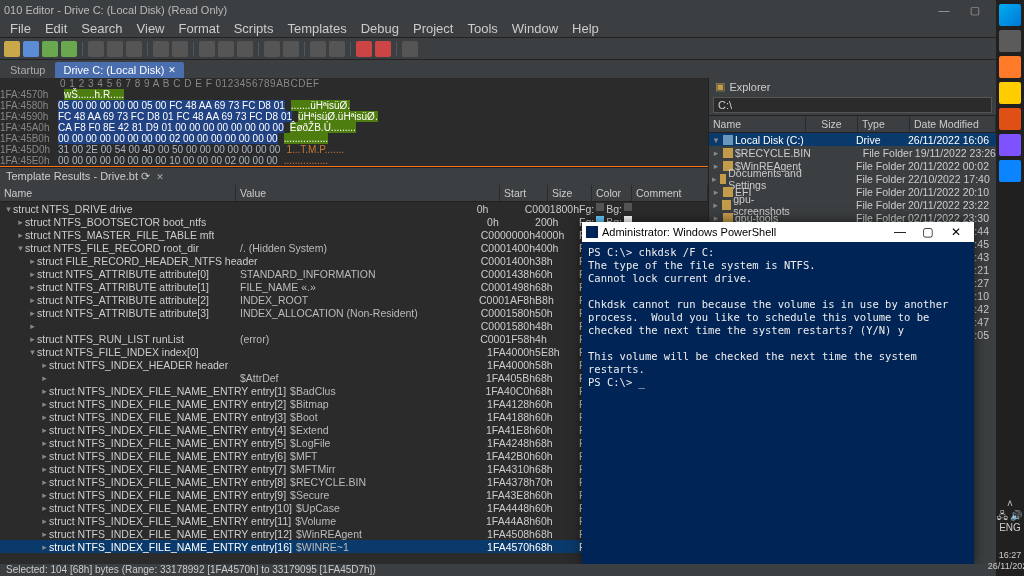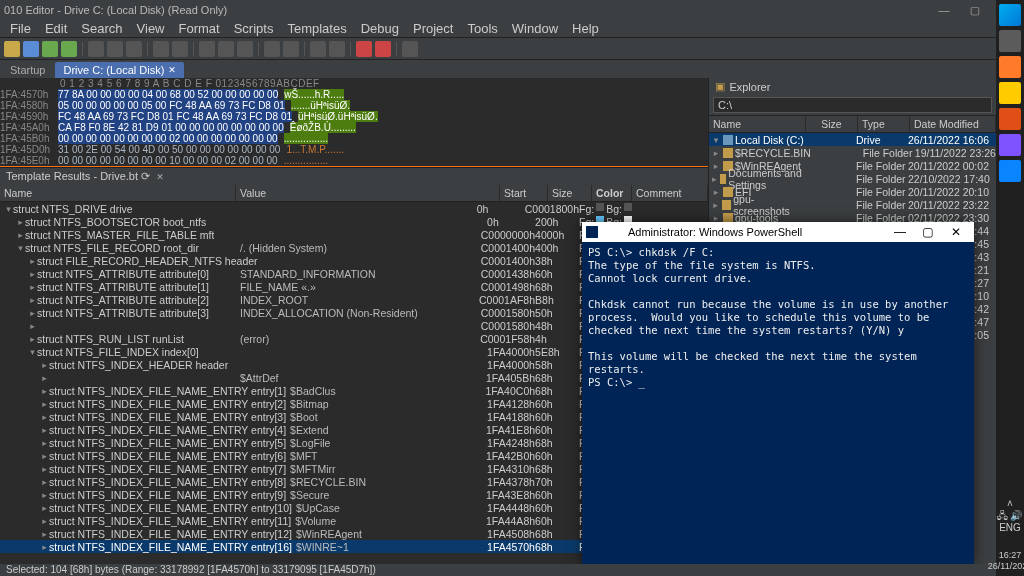--- a/index.html
+++ b/index.html
@@ -39,21 +39,21 @@
 .hex .bytes { color:#a9b7c6; }
 .hex .bytes.sel { background:#214283; color:#fff; }
 .hex .ascii { padding-left:6px; color:#cc7832;}
 .hex .ascii .sel { background:#4d7c0f; color:#fff;}
 
 
 .tplhdr { background:#3c3f41; padding:2px 6px; font-size:11px; color:#ccc; border-top:1px solid #222; display:flex; align-items:center;}
 .tplhdr .close { margin-left:6px; font-size:9px; color:#aaa;}
 .grid-head { display:flex; background:#3c3f41; font-size:10.5px; color:#ccc; border-bottom:1px solid #222;}
 .grid-head div { padding:2px 4px; border-right:1px solid #2b2b2b;}
-.gh-name{flex:0 0 236px;} .gh-val{flex:1;} .gh-start{flex:0 0 48px;} .gh-size{flex:0 0 44px;} .gh-color{flex:0 0 40px;font-weight:bold;} .gh-cmnt{flex:0 0 76px;}
+.gh-name{flex:0 0 236px;} .gh-val{flex:1;} .gh-start{flex:0 0 48px;} .gh-size{flex:0 0 44px;} .gh-color{flex:0 0 40px;} .gh-cmnt{flex:0 0 76px;}
 
 .tree { overflow:hidden; font-size:10.5px; flex:1;}
 .trow { display:flex; align-items:center; height:13px; }
 .trow.sel { background:#0a3a6b; color:#fff;}
 .trow .tw { display:inline-block; width:9px; text-align:center; color:#888; font-size:9px;}
 .trow .nm { white-space:nowrap; overflow:hidden; }
 .trow .val { white-space:nowrap; overflow:hidden; color:#bbb; padding-left:4px; }
 .tc-name{flex:0 0 236px; display:flex; align-items:center;} .tc-val{flex:1;} .tc-start{flex:0 0 48px;} .tc-size{flex:0 0 44px;} .tc-color{flex:0 0 40px; display:flex; gap:2px;} .tc-cmnt{flex:0 0 76px;}
 .sw{width:8px;height:8px;display:inline-block;}
 
@@ -73,21 +73,21 @@
 
 .winstrip { position:absolute; top:0; right:0; width:28px; height:100%; background:#202020; display:flex; flex-direction:column; align-items:center; padding-top:4px; gap:4px;}
 .winstrip .ti { width:22px; height:22px; border-radius:2px; }
 .winstrip .clock { position:absolute; bottom:4px; color:#ccc; font-size:9px; text-align:center; line-height:11px;}
 .winstrip .tray { position:absolute; bottom:42px; color:#ccc; font-size:10px; text-align:center; line-height:12px;}
 
 
 .ps { position:absolute; left:582px; top:222px; width:392px; height:342px; background:#012456; box-shadow:0 0 12px rgba(0,0,0,.6); display:flex; flex-direction:column;}
 .ps .pstitle { height:20px; background:#fff; color:#000; display:flex; align-items:center; padding:0 4px; font-size:11px;}
 .ps .pstitle .picon{ width:12px;height:12px; background:#012456; margin-right:4px;}
-.ps .pstitle .ptxt{flex:1;margin-left:26px;}
+.ps .pstitle .ptxt{flex:1;}
 .ps .pstitle .pb { width:28px; text-align:center; font-size:12px;}
 .ps .psbody { flex:1; padding:4px 6px; font-family:Consolas,monospace; font-size:10.5px; color:#eee; white-space:pre-wrap; line-height:13px;}
 
 
 .status { position:absolute; left:0; right:28px; bottom:0; height:12px; background:#3c3f41; color:#ccc; font-size:10px; padding:0 6px; line-height:12px;}
 
 .icon-folder{background:#c29b4b;} .icon-drive{background:#6897bb;} .icon-file{background:#888;}
 </style>
 </head>
 <body>
@@ -156,21 +156,20 @@
 </div>
 
 <div class="main">
   <div class="left">
 
     <div class="hex">
       <div class="ruler">0  1  2  3  4  5  6  7  8  9  A  B  C  D  E  F  0123456789ABCDEF</div>
       <div id="hexrows">
           <div class="row">
             <span class="addr">1FA:4570h</span>
-            <span class="bytes sel">77 8A 00 00 00 00 04 00 68 00 52 00 00 00 00 00</span>
             <span class="ascii"><span class="sel">wŠ......h.R.....</span></span>
           </div>
           <div class="row">
             <span class="addr">1FA:4580h</span>
             <span class="bytes sel">05 00 00 00 00 00 05 00 FC 48 AA 69 73 FC D8 01</span>
             <span class="ascii"><span class="sel">.......üHªisüØ.</span></span>
           </div>
           <div class="row">
             <span class="addr">1FA:4590h</span>
             <span class="bytes sel">FC 48 AA 69 73 FC D8 01 FC 48 AA 69 73 FC D8 01</span>

